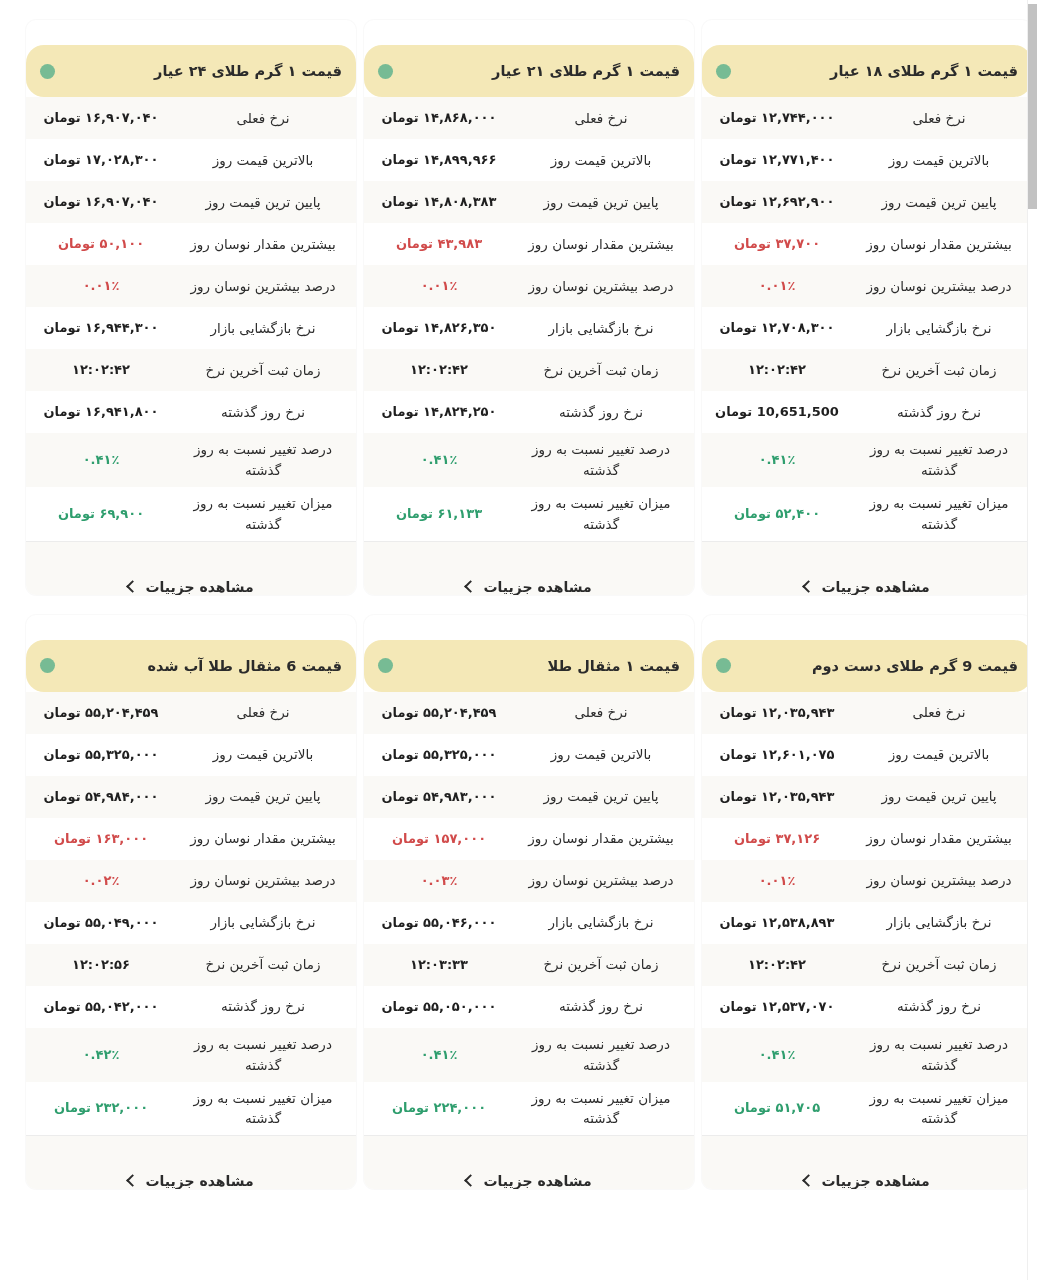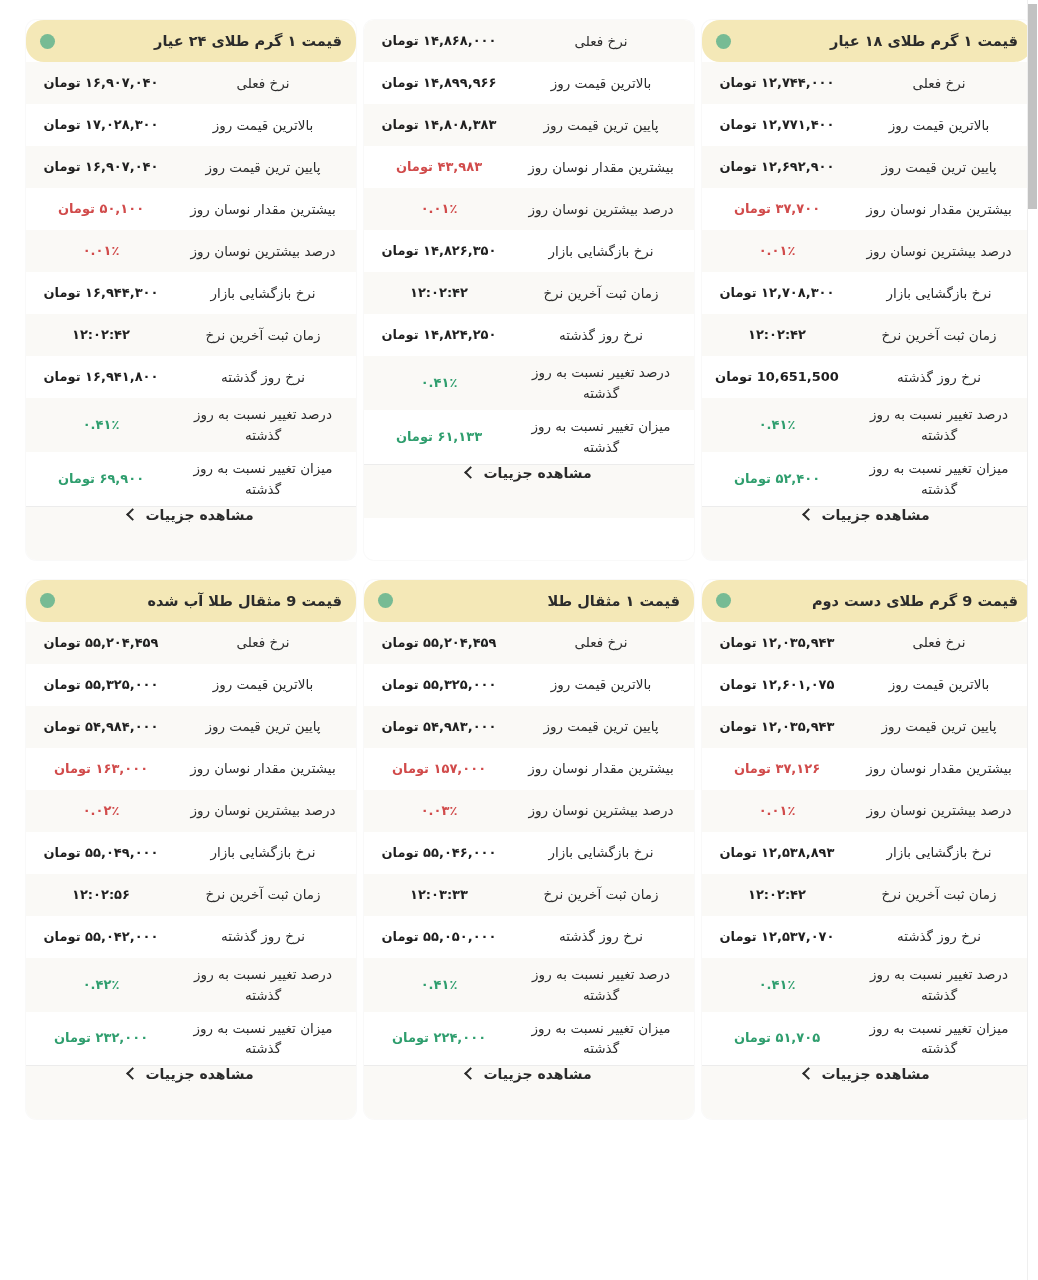--- a/index.html
+++ b/index.html
@@ -51,25 +51,26 @@
     background: #ffffff;
     border-radius: 10px;
     overflow: hidden;
     box-shadow: 0 0 0 1px rgba(0,0,0,0.025);
     flex: 0 0 330px;
   }
 
   .card-header {
     background: #f4e8b7;
     border-radius: 18px;
-    height: 42px;
+    height: 52px;
     display: flex;
     align-items: center;
     justify-content: space-between;
     padding: 0 14px;
+    margin-top: 25px;
   }
   .card-title {
     font-size: 14.5px;
     font-weight: bold;
     color: #2b2b2b;
     letter-spacing: 0;
     white-space: nowrap;
   }
   .status-dot {
     width: 15px; height: 15px;
@@ -108,21 +109,21 @@
     word-break: keep-all;
   }
   .row-value.neg { color: #d14b4b; font-weight: 600; }
   .row-value.pos { color: #2f9e6e; font-weight: 600; }
 
   .card-footer {
     background: #faf9f6;
     border-top: 1px solid #ececec;
     height: 54px;
     display: flex;
-    align-items: flex-start;
+    align-items: flex-end;
     justify-content: center;
   }
   .details-link {
     display: inline-flex;
     align-items: center;
     gap: 8px;
     font-size: 14px;
     font-weight: bold;
     color: #2b2b2b;
     cursor: pointer;
@@ -193,20 +194,24 @@
           </div>
         </div>
         <div class="card-footer">
           <button class="details-link">
             <span>مشاهده جزییات</span>
             <span class="chev"></span>
           </button>
         </div>
       </div>
       <div class="card">
+        <div class="card-header">
+          <span class="card-title">قیمت ۱ گرم طلای ۲۱ عیار</span>
+          <span class="status-dot"></span>
+        </div>
         <div class="card-body">
           <div class="row alt">
             <span class="row-label">نرخ فعلی</span>
             <span class="row-value">۱۴,۸۶۸,۰۰۰ تومان</span>
           </div>
           <div class="row plain">
             <span class="row-label">بالاترین قیمت روز</span>
             <span class="row-value">۱۴,۸۹۹,۹۶۶ تومان</span>
           </div>
           <div class="row alt">
@@ -406,21 +411,21 @@
         </div>
         <div class="card-footer">
           <button class="details-link">
             <span>مشاهده جزییات</span>
             <span class="chev"></span>
           </button>
         </div>
       </div>
       <div class="card">
         <div class="card-header">
-          <span class="card-title">قیمت 9 مثقال طلا آب شده</span>
+          <span class="card-title">قیمت 6 مثقال طلا آب شده</span>
           <span class="status-dot"></span>
         </div>
         <div class="card-body">
           <div class="row alt">
             <span class="row-label">نرخ فعلی</span>
             <span class="row-value">۵۵,۲۰۴,۴۵۹ تومان</span>
           </div>
           <div class="row plain">
             <span class="row-label">بالاترین قیمت روز</span>
             <span class="row-value">۵۵,۳۲۵,۰۰۰ تومان</span>

